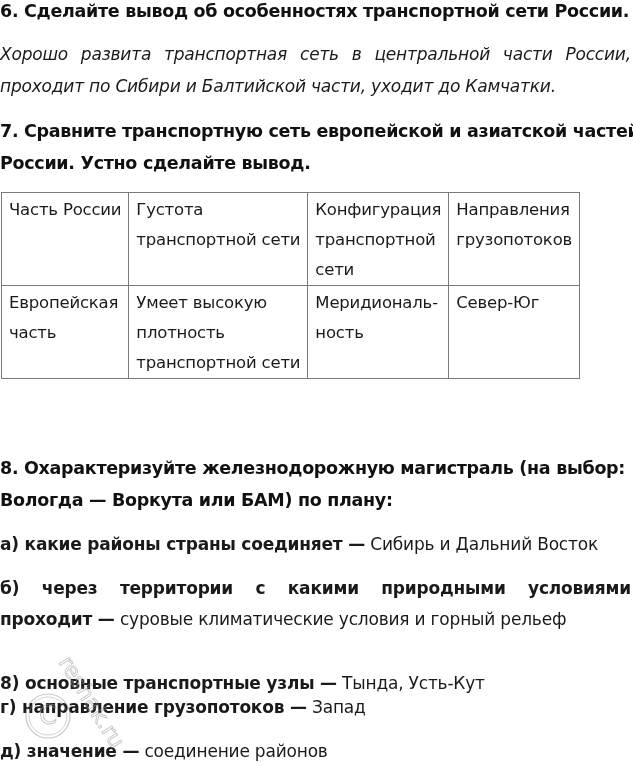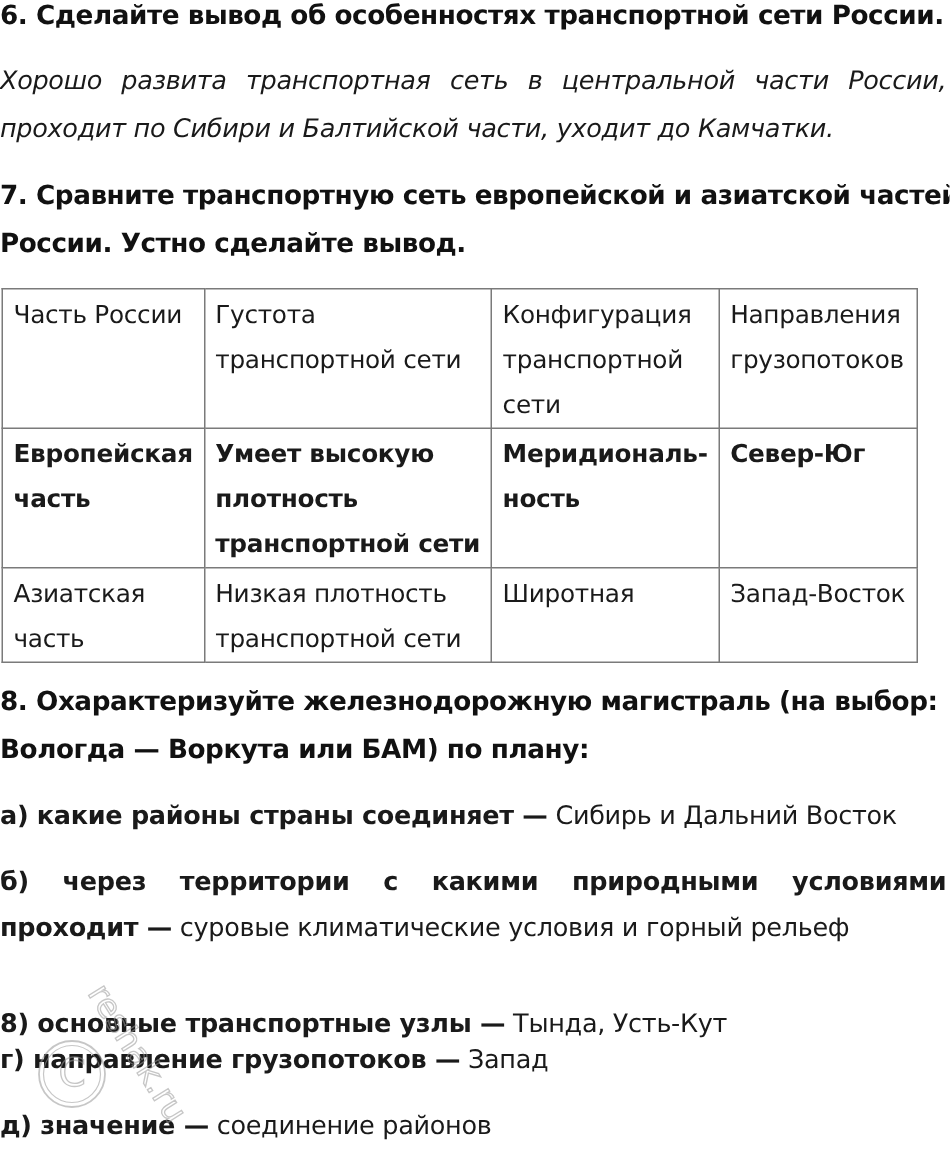--- a/index.html
+++ b/index.html
@@ -23,21 +23,21 @@
       border-collapse: collapse; font-size: 16.5px; line-height: 30px; letter-spacing: -0.2px; padding-left: 32px;
     }
     table.compare td {
       border: 1.5px solid #7a7a7a; vertical-align: top; padding: 2px 7px 0 7px;
     }
     table.compare col.c1 { width: 136px; }
     table.compare col.c2 { width: 189px; }
     table.compare col.c3 { width: 158px; }
     table.compare col.c4 { width: 148px; }
     tr.r0 td { height: 88px; }
-    tr.r1 td { height: 88px; font-weight: bold; }
+    tr.r1 td { height: 88px; }
     tr.r2 td { height: 59px; }
     .item { position: absolute; left: 0; font-size: 17px; white-space: nowrap; letter-spacing: -0.2px; }
     .item b { font-weight: bold; }
     .watermark {
       position: absolute; left: 18px; top: 648px; width: 120px; height: 110px;
       pointer-events: none; opacity: 0.55;
     }
   </style>
 </head>
 <body>
@@ -99,36 +99,20 @@
         <span class="line">транспортной сети</span>
       </td>
       <td>
         <span class="line">Меридиональ-</span>
         <span class="line">ность</span>
       </td>
       <td>
         <span class="line">Север-Юг</span>
       </td>
     </tr>
-    <tr class="r2">
-      <td>
-        <span class="line">Азиатская</span>
-        <span class="line">часть</span>
-      </td>
-      <td>
-        <span class="line">Низкая плотность</span>
-        <span class="line">транспортной сети</span>
-      </td>
-      <td>
-        <span class="line">Широтная</span>
-      </td>
-      <td>
-        <span class="line">Запад-Восток</span>
-      </td>
-    </tr>
   </tbody>
     </table>
 
   <div class="heading" style="top:458px;">8. Охарактеризуйте железнодорожную магистраль (на выбор:</div>
   <div class="heading" style="top:490px;">Вологда — Воркута или БАМ) по плану:</div>
 
   <div class="item" style="top:534px;text-align:center;">
     <b>а) какие районы страны соединяет —</b>
     <span>Сибирь и Дальний Восток</span>
   </div>

